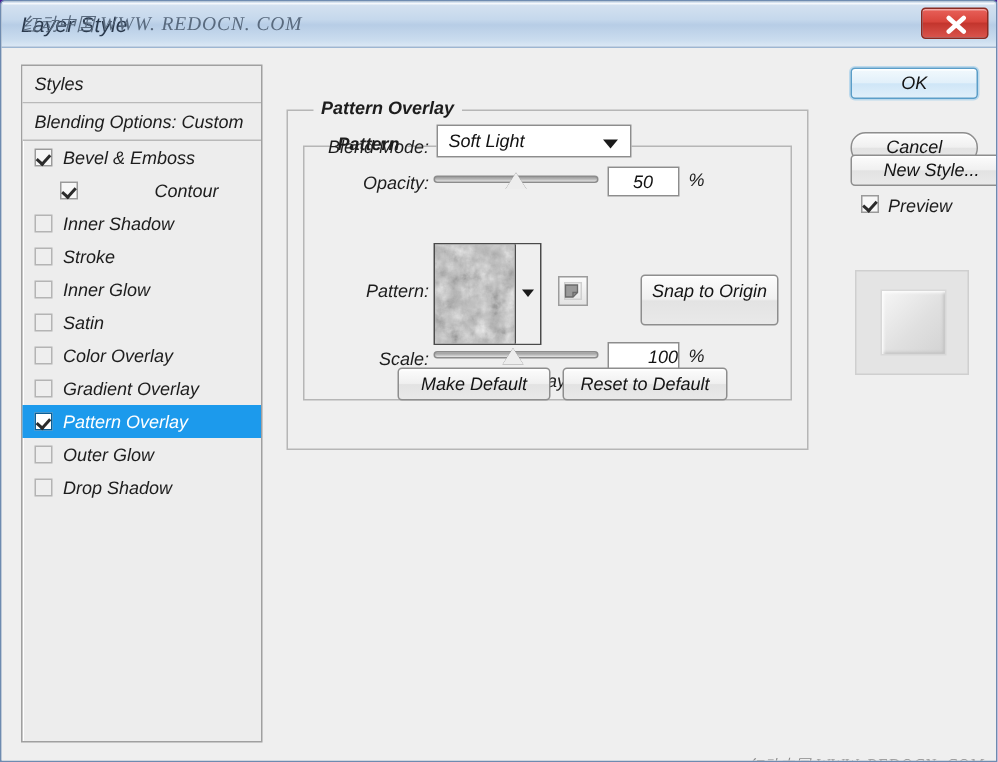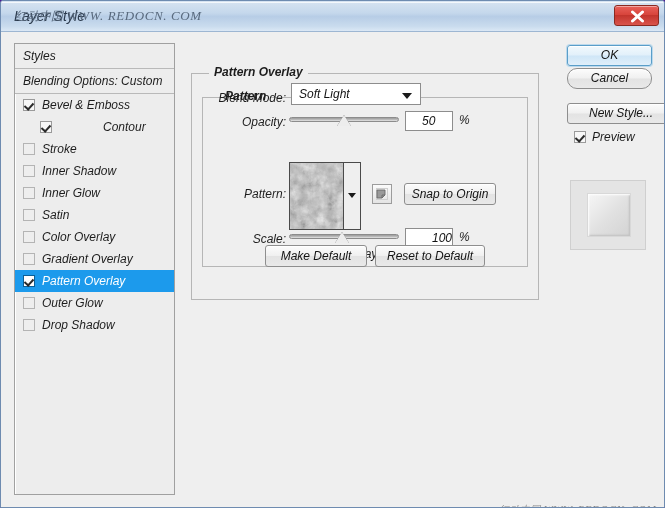--- a/index.html
+++ b/index.html
@@ -392,21 +392,21 @@
     height: 44px;
     background: linear-gradient(135deg, #f6f6f6 0%, #e0e0e0 55%, #d3d3d3 100%);
     border: 1px solid #d8d8d8;
     box-shadow: inset 1px 1px 2px #ffffff, inset -1px -1px 2px #bdbdbd;
     box-sizing: border-box;
   }
 
   .checkrow {
     position: absolute;
     display: flex;
-    align-items: center;
+    align-items: flex-start;
     font-size: 12px;
     color: #1d1d1d;
     cursor: pointer;
   }
   .checkrow .label { margin-left: 6px; }
 
   
   .bottom-watermark {
     position: absolute;
     left: 498px;
@@ -450,25 +450,25 @@
         <div class="style-row">
           <span class="cbx checked"></span>
           <span class="label">Bevel &amp; Emboss</span>
         </div>
         <div class="style-row indent">
           <span class="cbx checked"></span>
           <span class="label">Contour</span>
         </div>
         <div class="style-row">
           <span class="cbx disabledlook"></span>
+          <span class="label">Inner Shadow</span>
+        </div>
+        <div class="style-row">
+          <span class="cbx disabledlook"></span>
           <span class="label">Stroke</span>
-        </div>
-        <div class="style-row">
-          <span class="cbx disabledlook"></span>
-          <span class="label">Inner Shadow</span>
         </div>
         <div class="style-row">
           <span class="cbx disabledlook"></span>
           <span class="label">Inner Glow</span>
         </div>
         <div class="style-row">
           <span class="cbx disabledlook"></span>
           <span class="label">Satin</span>
         </div>
         <div class="style-row">
@@ -539,40 +539,40 @@
       </div>
 
       <div class="icon-btn">
         <svg width="18" height="18" viewBox="0 0 18 18">
           <rect x="3.5" y="3.5" width="11" height="11" fill="none" stroke="#cfcfcf" stroke-width="1"></rect>
           <path d="M4 13 L4 5 L12 5 L12 10 L9 13 Z" fill="#9a9a9a" stroke="#6a6a6a" stroke-width="0.9"></path>
           <path d="M12 10 L9 10 L9 13" fill="none" stroke="#6a6a6a" stroke-width="0.9"></path>
         </svg>
       </div>
 
-      <div class="btn" style="left:403px; top:151px; width:92px; height:22px; line-height:20px;">Snap to Origin</div>
+      <div class="btn" style="left:426px; top:151px; width:92px; height:34px; line-height:20px;">Snap to Origin</div>
 
       <div class="fld-label" style="left:150px; top:200px; width:135px;">Scale:</div>
       <div class="slider" style="left:288px; top:198px; width:110px;">
         <div class="track"></div>
         <div class="thumb" id="scale-thumb" style="left: 45.8px;"></div>
       </div>
       <div class="numfield" style="left:404px; top:196px; width:48px;text-align:right;">100</div>
       <div class="pct" style="left:458px; top:198px;">%</div>
 
       <div class="checkrow" style="left:289px; top:215px;">
         <span class="cbx checked"></span>
         <span class="label">Link with Layer</span>
       </div>
 
       <div class="btn" style="left:264px; top:213px; width:102px; height:22px; line-height:20px;">Make Default</div>
       <div class="btn" style="left:374px; top:213px; width:110px; height:22px; line-height:20px;">Reset to Default</div>
 
       <div class="btn default" style="left:566px; top:13px; width:85px; height:21px; line-height:19px;">OK</div>
-      <div class="btn" style="left:566px; top:36px; width:85px; height:21px; line-height:19px;border-radius:10px;">Cancel</div>
+      <div class="btn" style="left:566px; top:56px; width:85px; height:21px; line-height:19px;border-radius:10px;">Cancel</div>
       <div class="btn" style="left:566px; top:71px; width:108px; height:21px; line-height:19px;">New Style...</div>
 
       <div class="checkrow" style="left:573px; top:98px;">
         <span class="cbx checked"></span>
         <span class="label">Preview</span>
       </div>
 
       <div class="preview-box">
         <div class="preview-inner"></div>
       </div>

